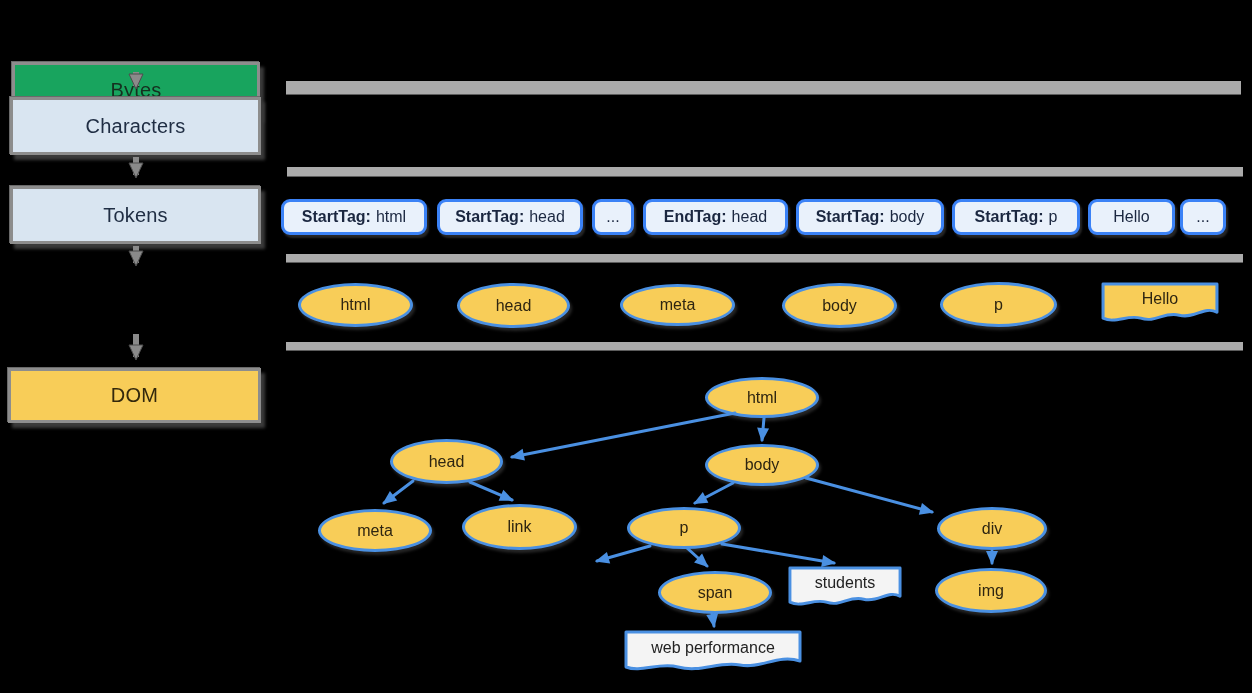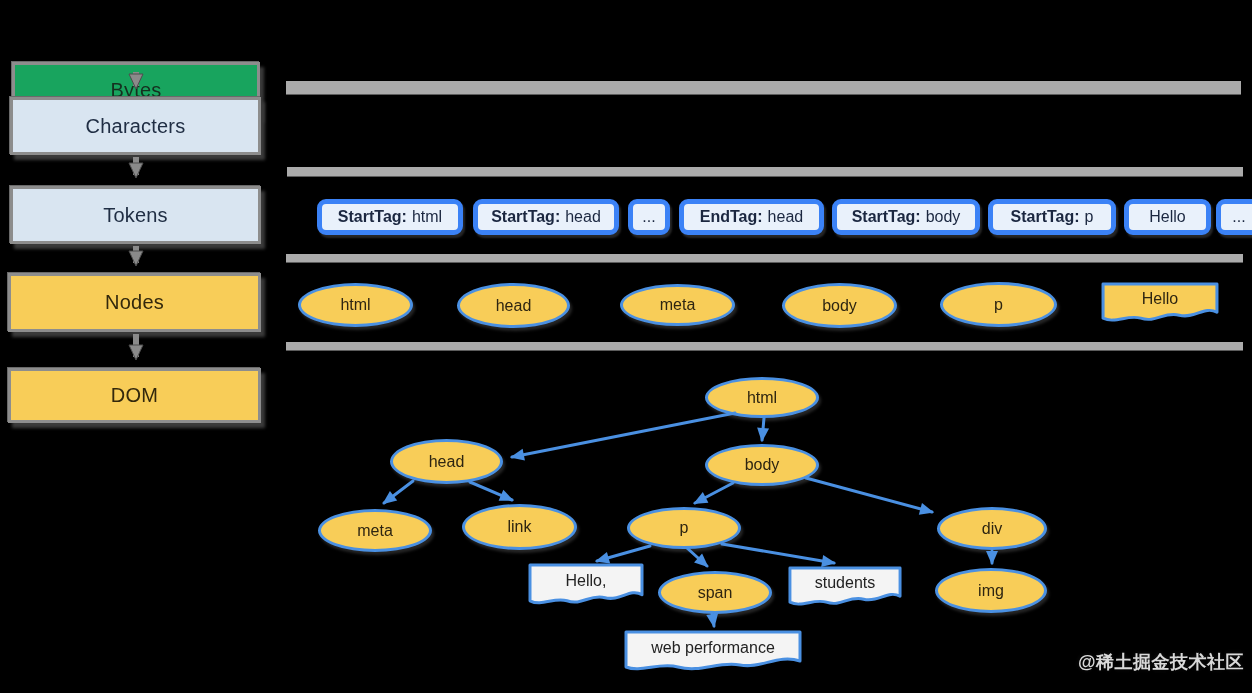--- a/index.html
+++ b/index.html
@@ -16,25 +16,24 @@
     font-size:20px;letter-spacing:.2px;
   }
   .stage.green{background:#18a45e;color:#15301f;}
   .stage.blue{background:#d9e5f1;color:#202e44;}
   .stage.yellow{background:#f8cd58;color:#33280c;}
   
   .hbar{position:absolute;background:#ababab;box-shadow:0 1px 0 #5c5c5c;}
   
   .token{
     position:absolute;box-sizing:border-box;top:199px;height:36px;
-    background:#e9f1fb;border:5px solid #3b82f6;border-radius:9px;
+    background:#e9f1fb;border:3px solid #3b82f6;border-radius:9px;
     display:flex;align-items:center;justify-content:center;
     font-size:16px;color:#1b2740;
     box-shadow:2px 3px 2px rgba(70,70,70,.55);
-    margin-left:36px;
   }
   .token b{margin-right:5px;font-weight:bold;}
   .token b:empty{display:none;}
   
   .ellipse{
     position:absolute;box-sizing:border-box;border-radius:50%;
     background:#f8cd58;border:3px solid #4a90e2;
     display:flex;align-items:center;justify-content:center;
     font-size:16px;color:#2e2511;
     box-shadow:2px 3px 3px rgba(110,110,110,.35);
@@ -64,23 +63,20 @@
 <div id="canvas">
 
   <div class="stage green" style="left:12px;top:14px;width:248px;height:56px;margin-top:48px;">
       <span>Bytes</span>
     </div>
   <div class="stage blue" style="left:10px;top:186px;width:251px;height:58px;">
       <span>Tokens</span>
     </div>
   <div class="stage blue" style="left:10px;top:97px;width:251px;height:58px;">
       <span>Characters</span>
-    </div>
-  <div class="stage yellow" style="left:8px;top:273px;width:253px;height:59px;">
-      <span>Nodes</span>
     </div>
   <div class="stage yellow" style="left:8px;top:368px;width:253px;height:55px;">
       <span>DOM</span>
     </div>
 
   <div class="hbar" style="left:286px;top:81px;width:955px;height:13px;"></div>
   <div class="hbar" style="left:287px;top:167px;width:956px;height:9px;"></div>
   <div class="hbar" style="left:286px;top:254px;width:957px;height:8px;"></div>
   <div class="hbar" style="left:286px;top:342px;width:957px;height:8px;"></div>
 
@@ -157,26 +153,20 @@
   <div class="ellipse" style="left:937px;top:507px;width:110px;height:43px;">
       <span>div</span>
     </div>
   <div class="ellipse" style="left:658px;top:571px;width:114px;height:43px;">
       <span>span</span>
     </div>
   <div class="ellipse" style="left:935px;top:568px;width:112px;height:45px;">
       <span>img</span>
     </div>
 
-  <div class="doc-node" style="left:527px;top:562px;width:118px;height:47px;">
-    <svg viewBox="0 0 118 46" preserveAspectRatio="none">
-        <path d="M3,3 L115,3 L115,32 C103,25 93,39 78,35 C63,31 55,43 40,38 C27,34 15,44 3,38 Z" fill="#f4f4f4" stroke="#4a90e2" stroke-width="3" stroke-linejoin="round"></path>
-      </svg>
-    <span class="doc-label">Hello,</span>
-  </div>
   <div class="doc-node" style="left:787px;top:565px;width:116px;height:45px;text-align:right;">
     <svg viewBox="0 0 118 46" preserveAspectRatio="none">
         <path d="M3,3 L115,3 L115,32 C103,25 93,39 78,35 C63,31 55,43 40,38 C27,34 15,44 3,38 Z" fill="#f4f4f4" stroke="#4a90e2" stroke-width="3" stroke-linejoin="round"></path>
       </svg>
     <span class="doc-label">students</span>
   </div>
   <div class="doc-node" style="left:623px;top:629px;width:180px;height:46px;">
     <svg viewBox="0 0 180 46" preserveAspectRatio="none">
         <path d="M3,3 L177,3 L177,32 C155,25 138,40 117,36 C95,32 78,44 55,38 C36,33 18,44 3,38 Z" fill="#f4f4f4" stroke="#4a90e2" stroke-width="3" stroke-linejoin="round"></path>
       </svg>
@@ -208,15 +198,14 @@
       <line x1="733" y1="483" x2="695" y2="503" marker-end="url(#ab)"></line>
       <line x1="806" y1="478" x2="932" y2="512" marker-end="url(#ab)"></line>
       <line x1="650" y1="546" x2="597" y2="561" marker-end="url(#ab)"></line>
       <line x1="687" y1="548" x2="707" y2="566" marker-end="url(#ab)"></line>
       <line x1="722" y1="544" x2="834" y2="563" marker-end="url(#ab)"></line>
       <line x1="712" y1="613" x2="714" y2="626" marker-end="url(#ab)"></line>
       <line x1="992" y1="551" x2="992" y2="563" marker-end="url(#ab)"></line>
     </g>
   </svg>
 
-  <div class="watermark">@稀土掘金技术社区</div>
 
 </div>
 
 </body></html>

